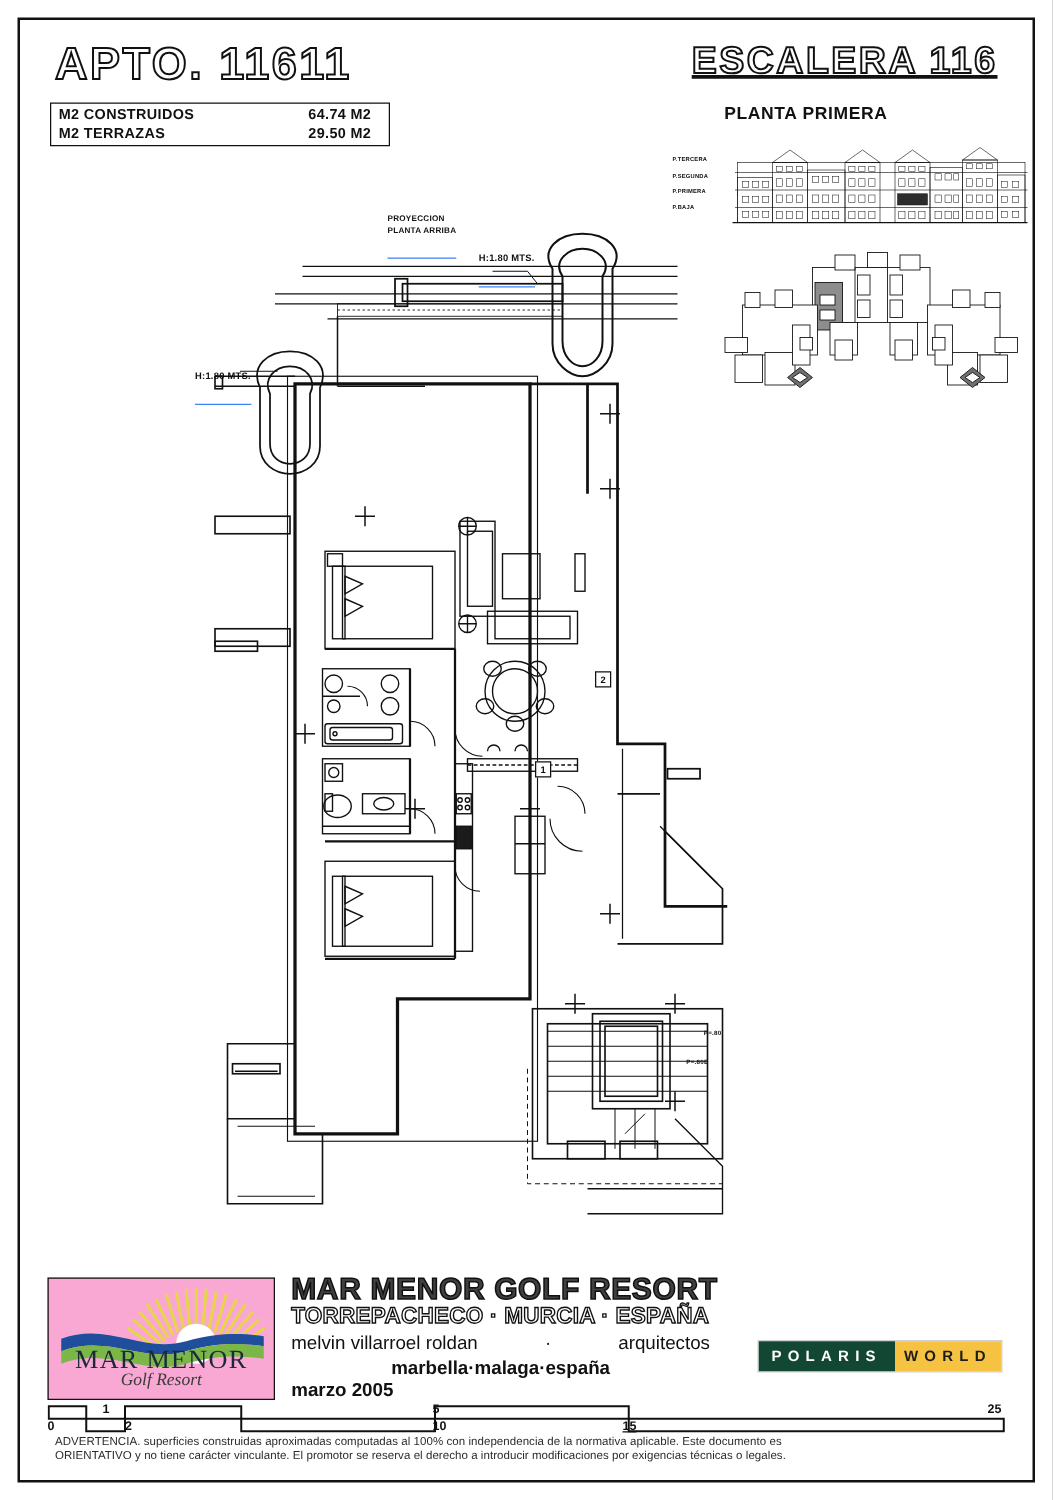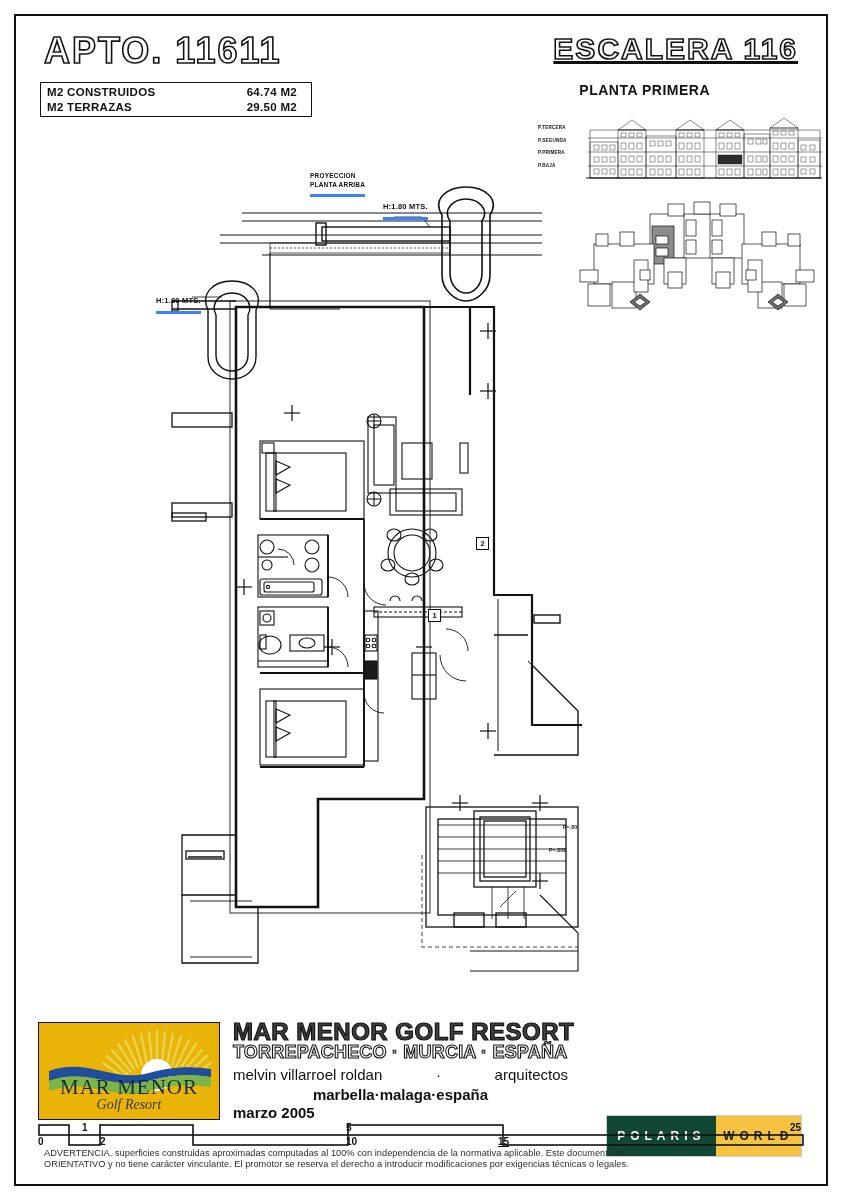--- a/index.html
+++ b/index.html
@@ -40,29 +40,29 @@
   .elev-labels{position:absolute;left:0;top:8px;width:42px;}
   .elev-labels div{font-size:4.6px;font-weight:bold;color:#111;line-height:12.5px;letter-spacing:.2px;}
   .elev-img{position:absolute;left:46px;top:0;width:240px;height:68px;}
 
   .site-wrap{position:absolute;left:572px;top:196px;width:250px;height:128px;}
 
   
   .plan{position:absolute;left:22px;top:95px;width:560px;height:880px;}
 
   .ann{position:absolute;font-size:6.5px;font-weight:bold;color:#111;letter-spacing:.2px;white-space:nowrap;}
-  .ann.u{border-bottom:3px solid #3b82f6;padding-bottom:6px;}
+  .ann.u{border-bottom:1px solid #3b82f6;padding-bottom:18px;}
 
   .roomnum{position:absolute;border:1px solid #111;background:#fff;font-size:7.5px;font-weight:bold;
            width:11px;height:11px;line-height:11px;text-align:center;color:#111;}
 
   
   .logo-box{
     position:absolute;left:38px;top:1022px;width:180px;height:96px;
-    border:1.5px solid #111;background:#eab308;overflow:hidden;
+    border:1.5px solid #111;background:#f9a8d4;overflow:hidden;
   }
   .logo-inner{position:absolute;left:0;top:0;width:180px;height:96px;}
   .logo-word{position:absolute;left:0;top:52px;width:180px;text-align:center;
     font-family:"Liberation Serif",serif;font-size:21px;letter-spacing:1px;color:#1b2a3a;}
   .logo-sub{position:absolute;left:0;top:74px;width:180px;text-align:center;
     font-family:"Liberation Serif",serif;font-style:italic;font-size:14px;color:#3a3a3a;}
 
   .proj-title{
     position:absolute;left:233px;top:1018px;font-size:24px;font-weight:bold;
     letter-spacing:.5px;color:#404040;-webkit-text-stroke:1.2px #111;white-space:nowrap;
@@ -71,21 +71,21 @@
     position:absolute;left:233px;top:1042px;font-size:18px;font-weight:bold;
     letter-spacing:.2px;color:#fff;-webkit-text-stroke:1.1px #111;white-space:nowrap;
   }
   .proj-arch{position:absolute;left:233px;top:1066px;width:335px;font-size:15px;font-weight:normal;color:#111;
     display:flex;justify-content:space-between;white-space:nowrap;align-items:flex-end;}
   .proj-city{position:absolute;left:233px;top:1086px;width:335px;font-size:15px;font-weight:bold;color:#111;
     display:flex;justify-content:center;white-space:nowrap;}
   .proj-date{position:absolute;left:233px;top:1104px;font-size:15px;font-weight:bold;color:#111;white-space:nowrap;}
 
   .polaris{
-    position:absolute;left:606px;top:1115px;width:196px;height:42px;
+    position:absolute;left:606px;top:1072px;width:196px;height:26px;
     display:flex;border:1px solid #cfcfcf;box-sizing:border-box;
   }
   .pol-a{flex:0 0 56%;background:#124734;color:#fff;font-size:12px;font-weight:bold;
          letter-spacing:5px;display:flex;align-items:center;justify-content:center;}
   .pol-b{flex:1;background:#f5c242;color:#1c1c1c;font-size:12px;font-weight:bold;
          letter-spacing:5px;display:flex;align-items:center;justify-content:center;}
 
   
   .scale{position:absolute;left:38px;top:1124px;width:766px;height:24px;}
   .sl{position:absolute;font-size:10px;font-weight:bold;color:#111;}

